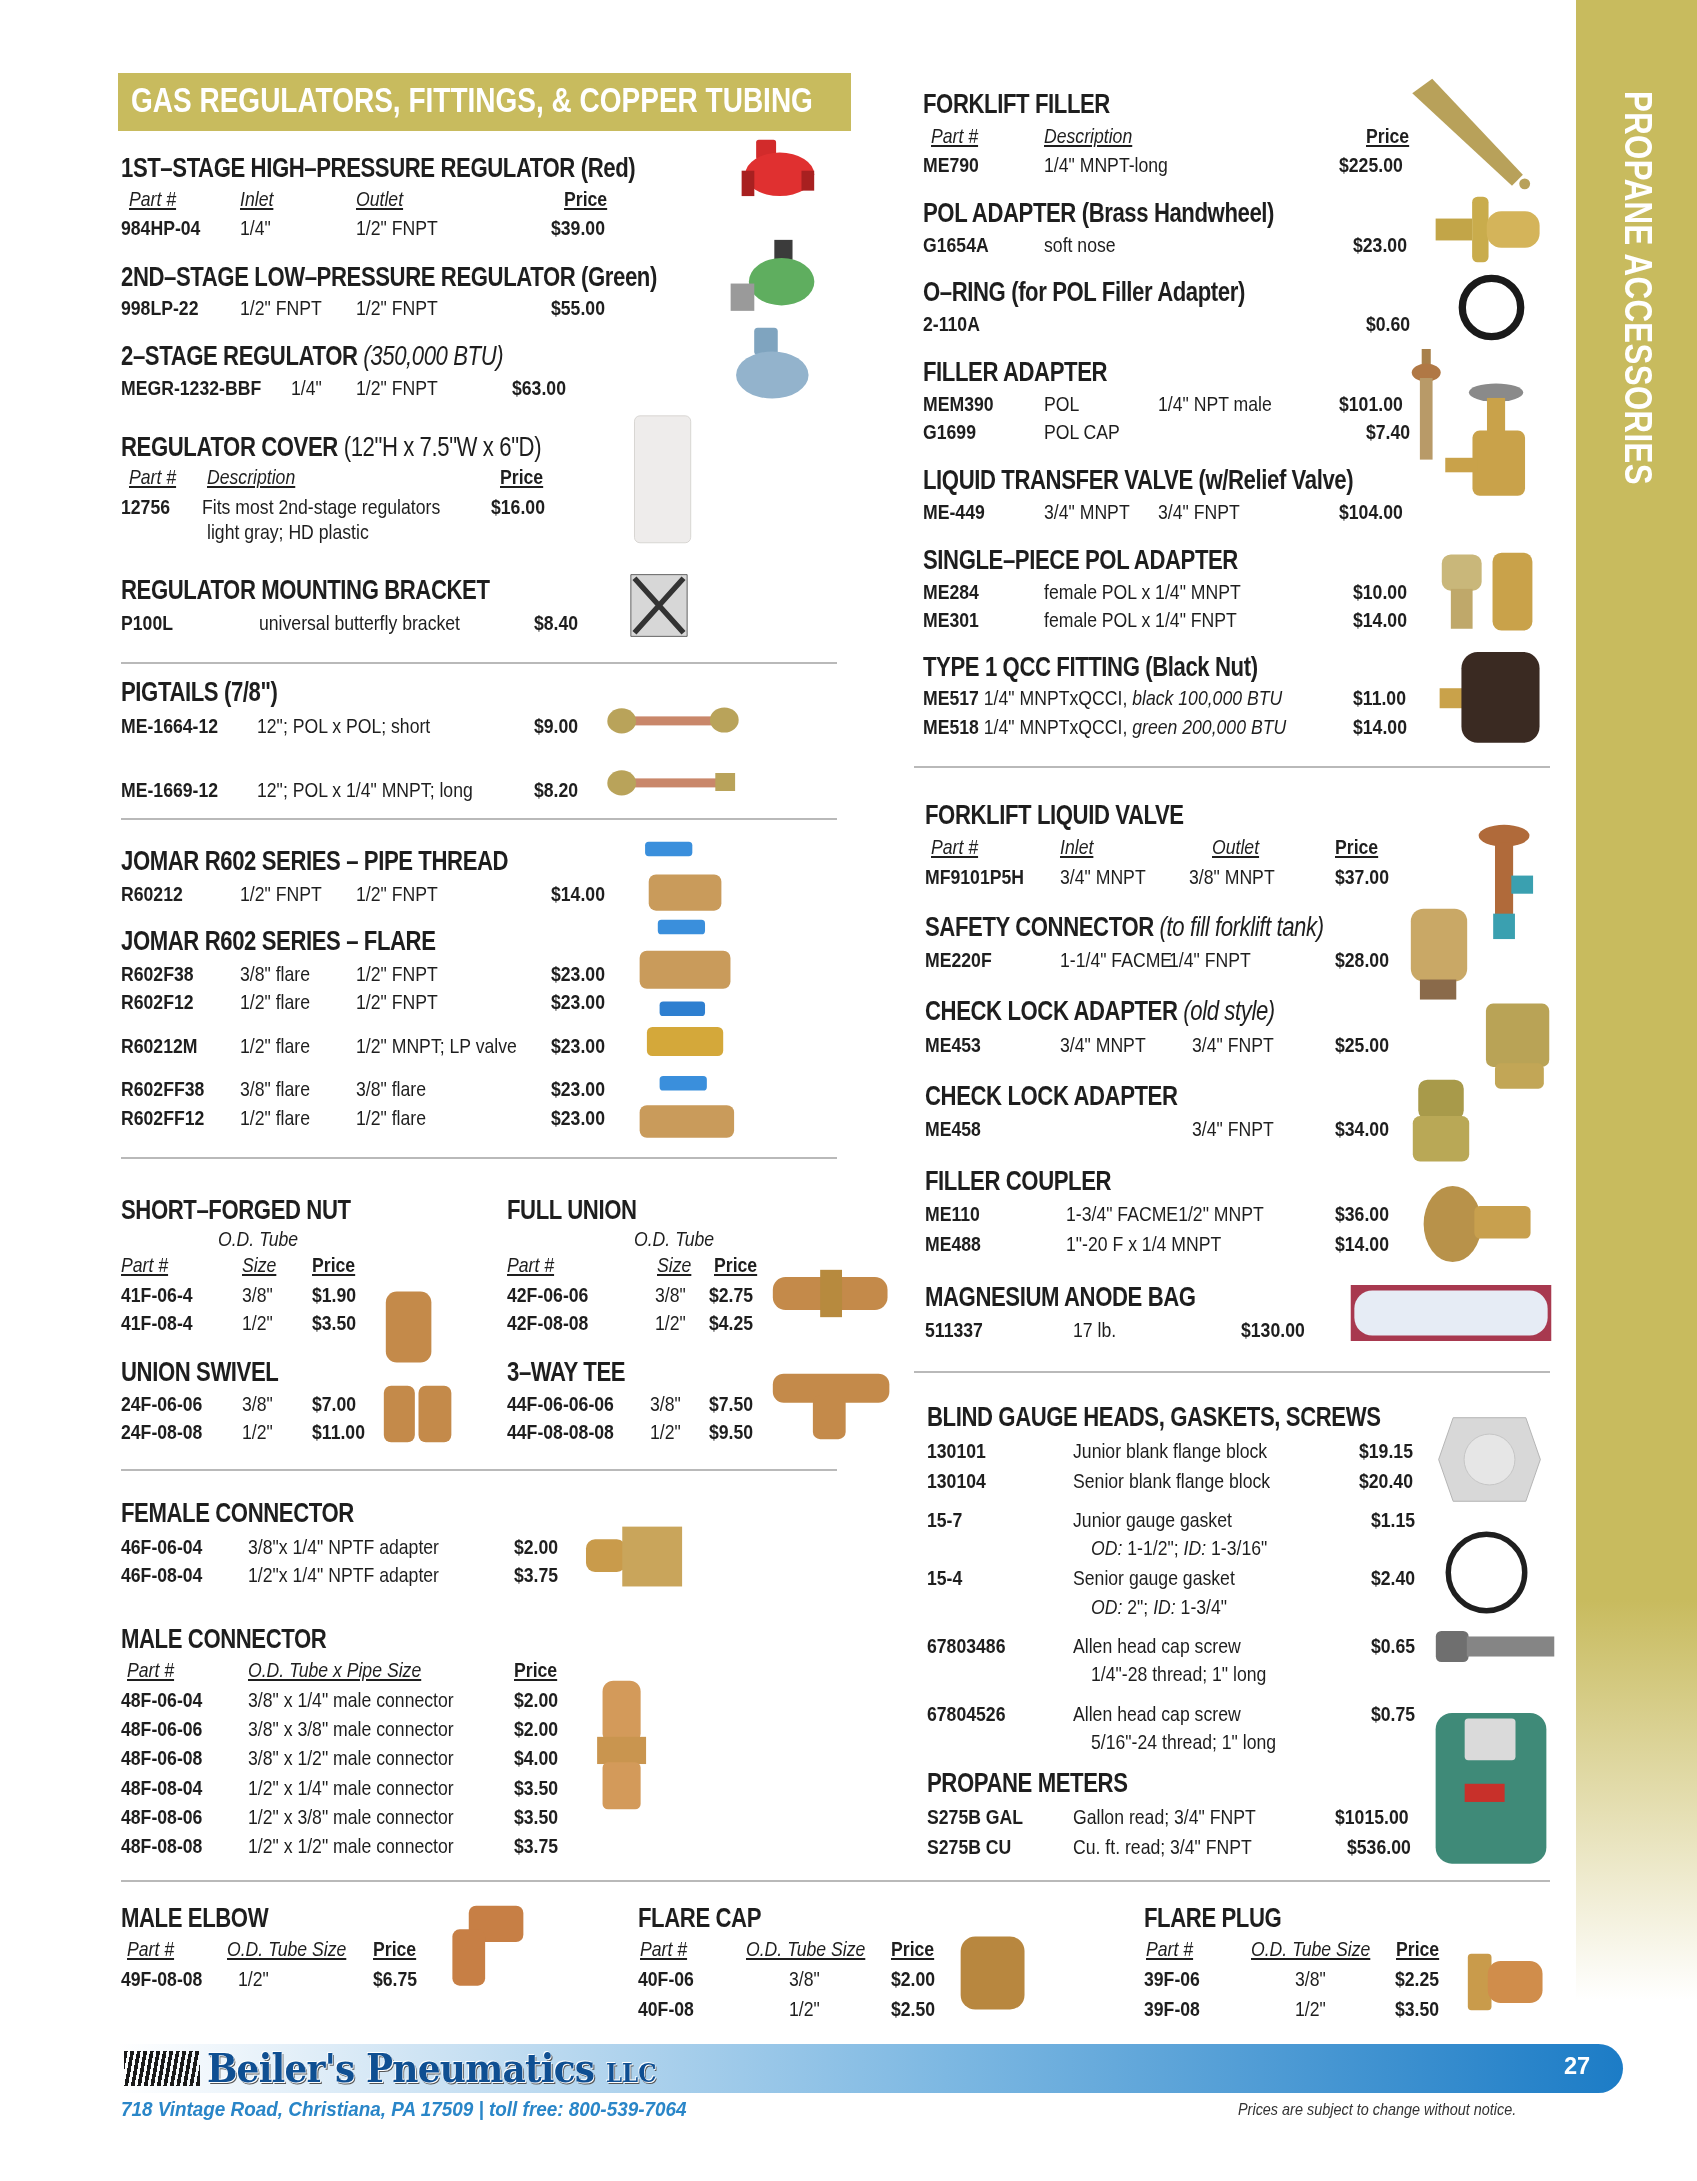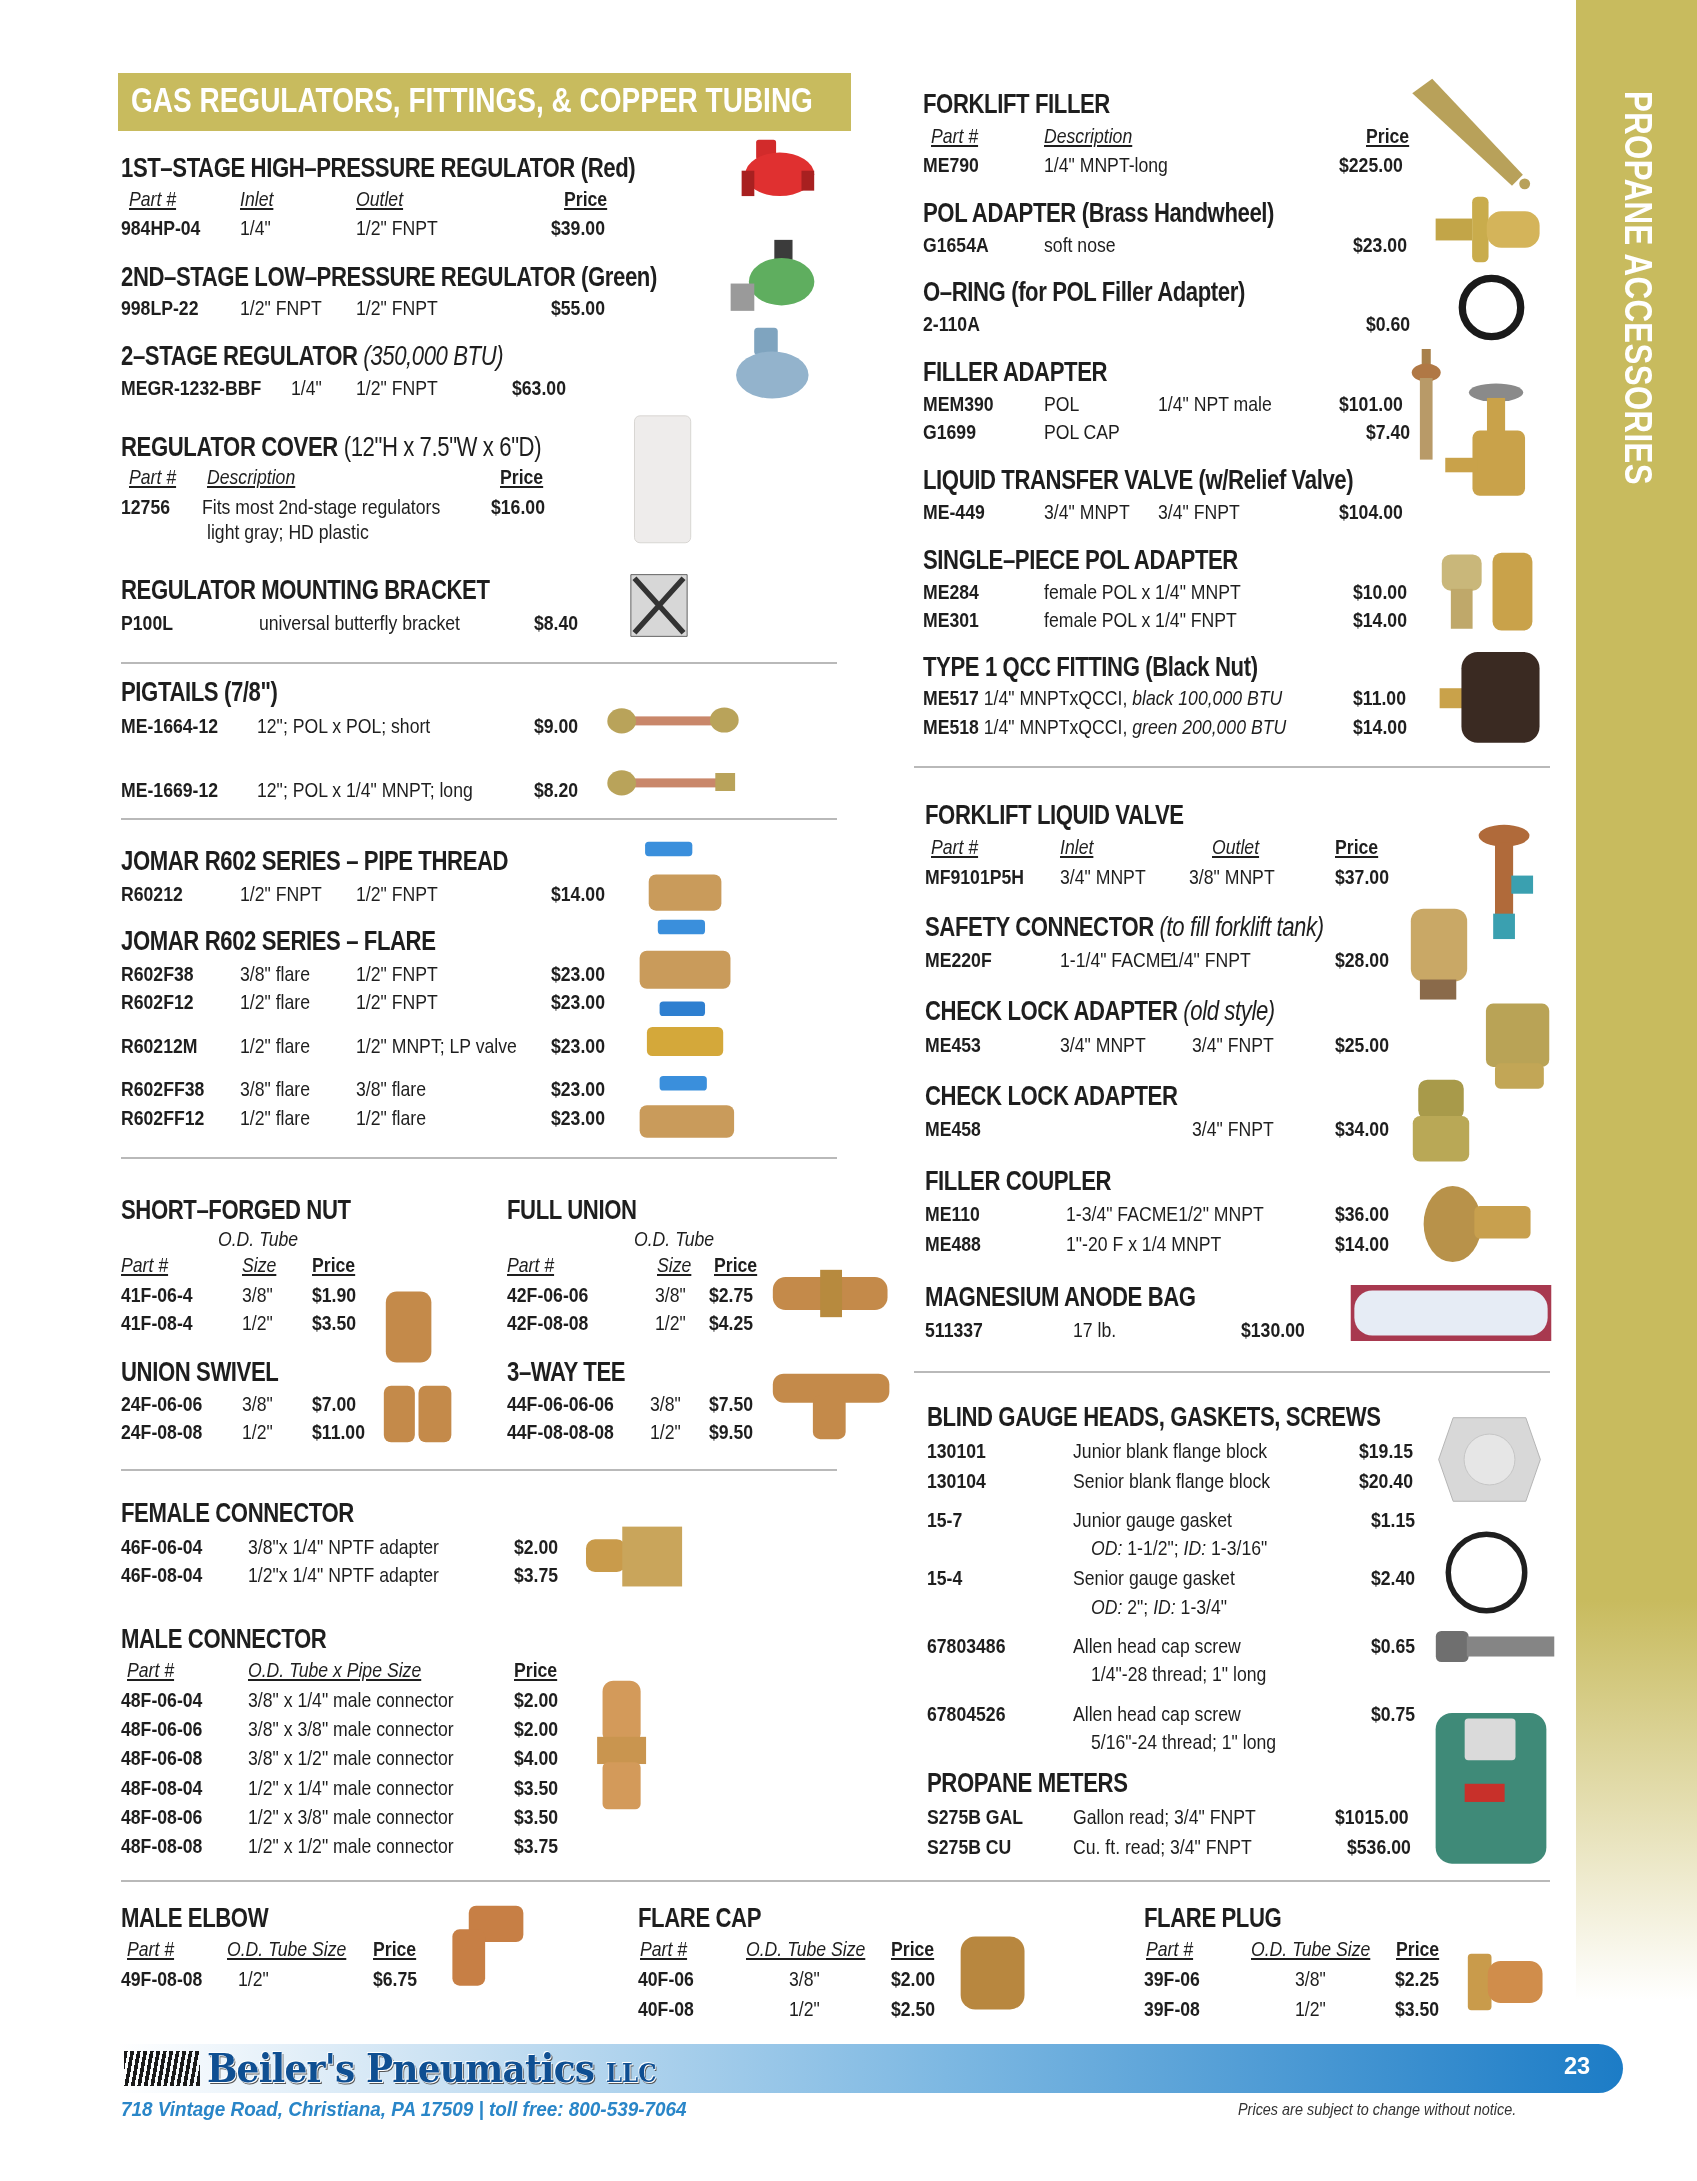--- a/index.html
+++ b/index.html
@@ -498,16 +498,16 @@
 <div class="abs row pr" style="left:1347px;top:1835px;">$536.00</div>
 <svg class="img" style="left:1432px;top:1700px;" width="118" height="173" viewBox="0 0 130 190">
     <rect x="4" y="14" width="122" height="166" rx="18" fill="#3f8a78"></rect>
     <rect x="36" y="20" width="56" height="46" rx="4" fill="#dadada"></rect>
     <rect x="36" y="92" width="44" height="20" fill="#c8302a"></rect>
   </svg>
 
 <div class="footbar"></div>
 <div class="logo-stripes"></div>
 <div class="logo"><span>Beiler's Pneumatics</span> <small>LLC</small></div>
-<div class="pagenum">23</div>
+<div class="pagenum">27</div>
 <div class="address">718 Vintage Road, Christiana, PA 17509 | toll free: 800-539-7064</div>
 <div class="disclaimer">Prices are subject to change without notice.</div>
 
 
 </body></html>

